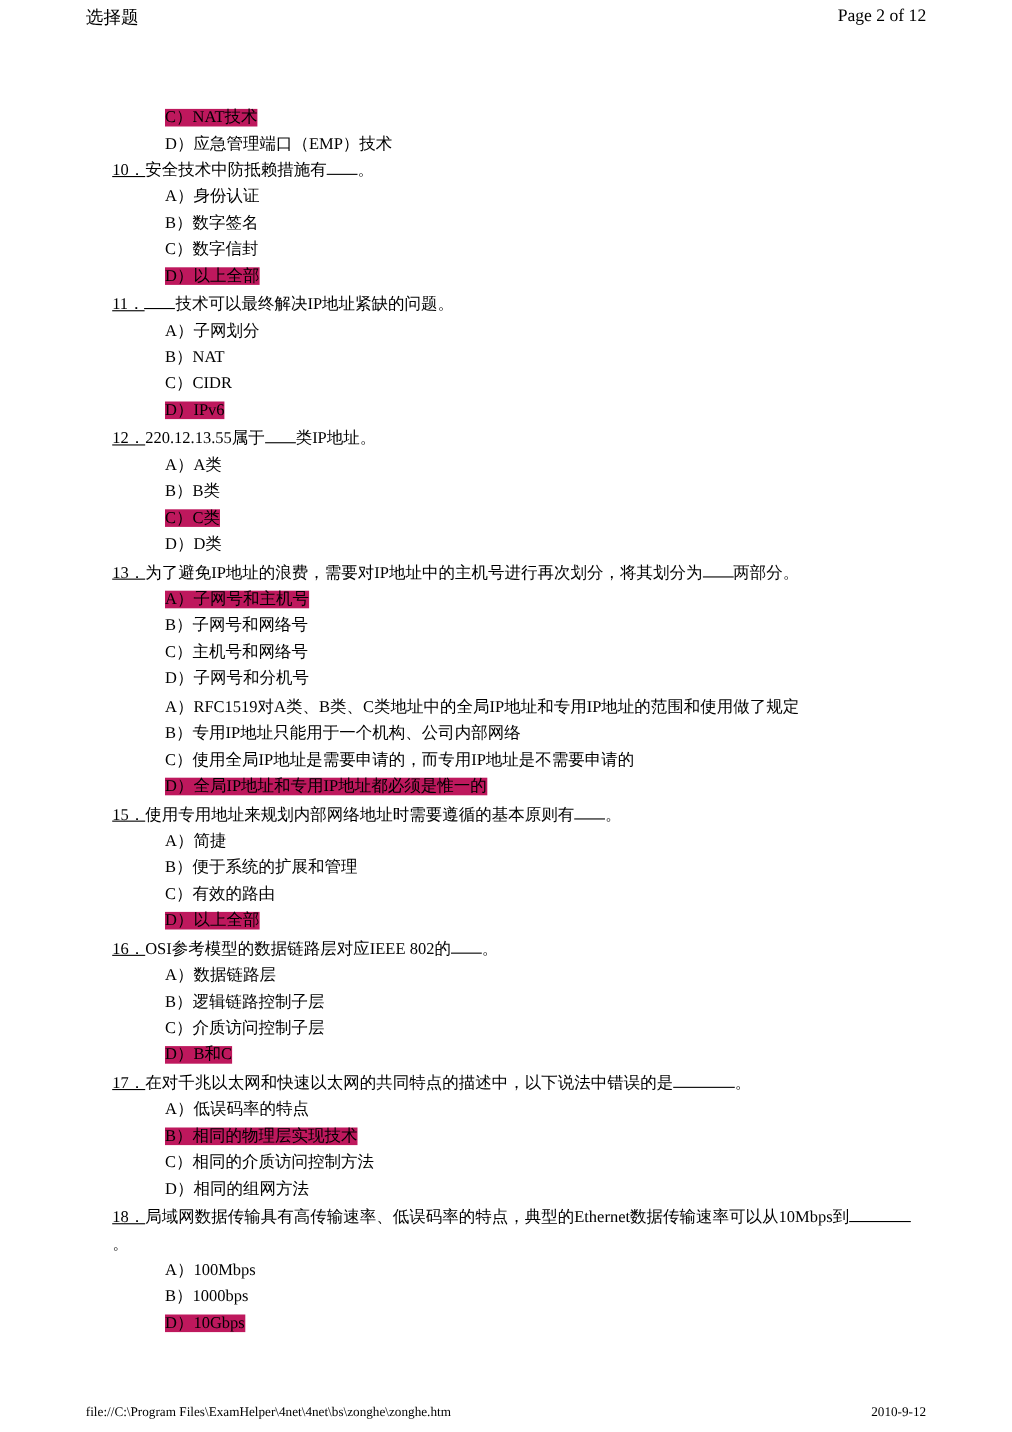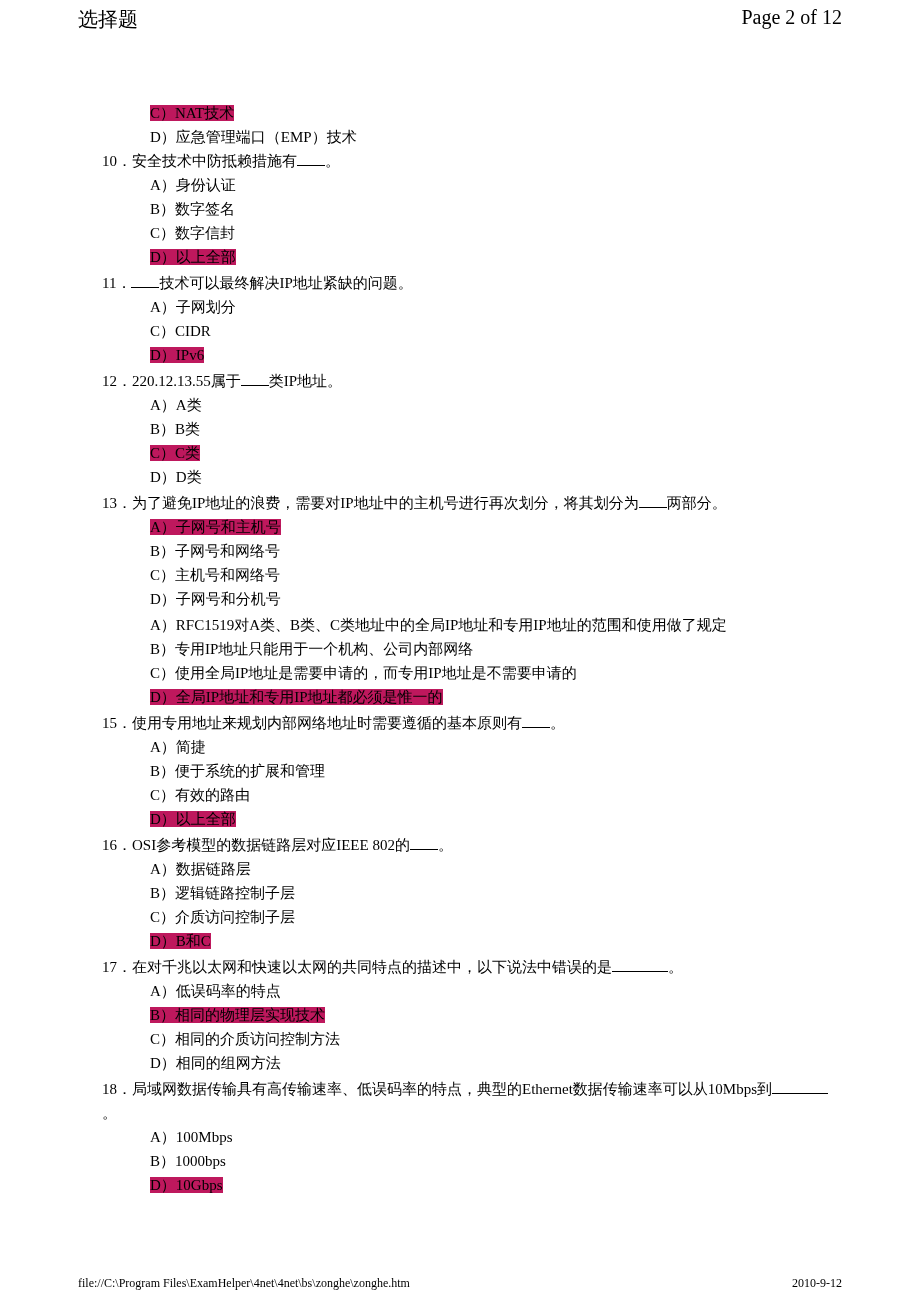--- a/index.html
+++ b/index.html
@@ -8,34 +8,35 @@
     font-family: "SimSun", "宋体", serif;
     font-size: 15px;
     color: #000;
     background: #fff;
     width: 920px;
   }
   .header {
     display: flex;
     justify-content: space-between;
     padding: 6px 78px 4px 78px;
-    font-size: 20px;
+    font-size: 16px;
   }
   .content {
     padding: 64px 78px 0 78px;
   }
   .question {
     margin-bottom: 2px;
   }
   .q-stem {
     padding-left: 24px;
     line-height: 1.6;
   }
   .q-stem .num {
     display: inline-block;
+    text-decoration: underline;
   }
   .options {
     padding-left: 72px;
   }
   .option {
     line-height: 1.6;
   }
   .option span.txt { display:inline; }
   .hl {
     background: #be185d;
@@ -83,20 +84,21 @@
           <div class="option"><span class="txt">A）身份认证</span></div>
           <div class="option"><span class="txt">B）数字签名</span></div>
           <div class="option"><span class="txt">C）数字信封</span></div>
           <div class="option"><span class="txt hl">D）以上全部</span></div>
         </div>
       </div>
       <div class="question">
         <div class="q-stem"><span class="num">11．</span><span class="blank"></span><span>技术可以最终解决IP地址紧缺的问题。</span></div>
         <div class="options">
           <div class="option"><span class="txt">A）子网划分</span></div>
+          <div class="option"><span class="txt">B）NAT</span></div>
           <div class="option"><span class="txt">C）CIDR</span></div>
           <div class="option"><span class="txt hl">D）IPv6</span></div>
         </div>
       </div>
       <div class="question">
         <div class="q-stem"><span class="num">12．</span><span>220.12.13.55属于</span><span class="blank"></span><span>类IP地址。</span></div>
         <div class="options">
           <div class="option"><span class="txt">A）A类</span></div>
           <div class="option"><span class="txt">B）B类</span></div>
           <div class="option"><span class="txt hl">C）C类</span></div>

